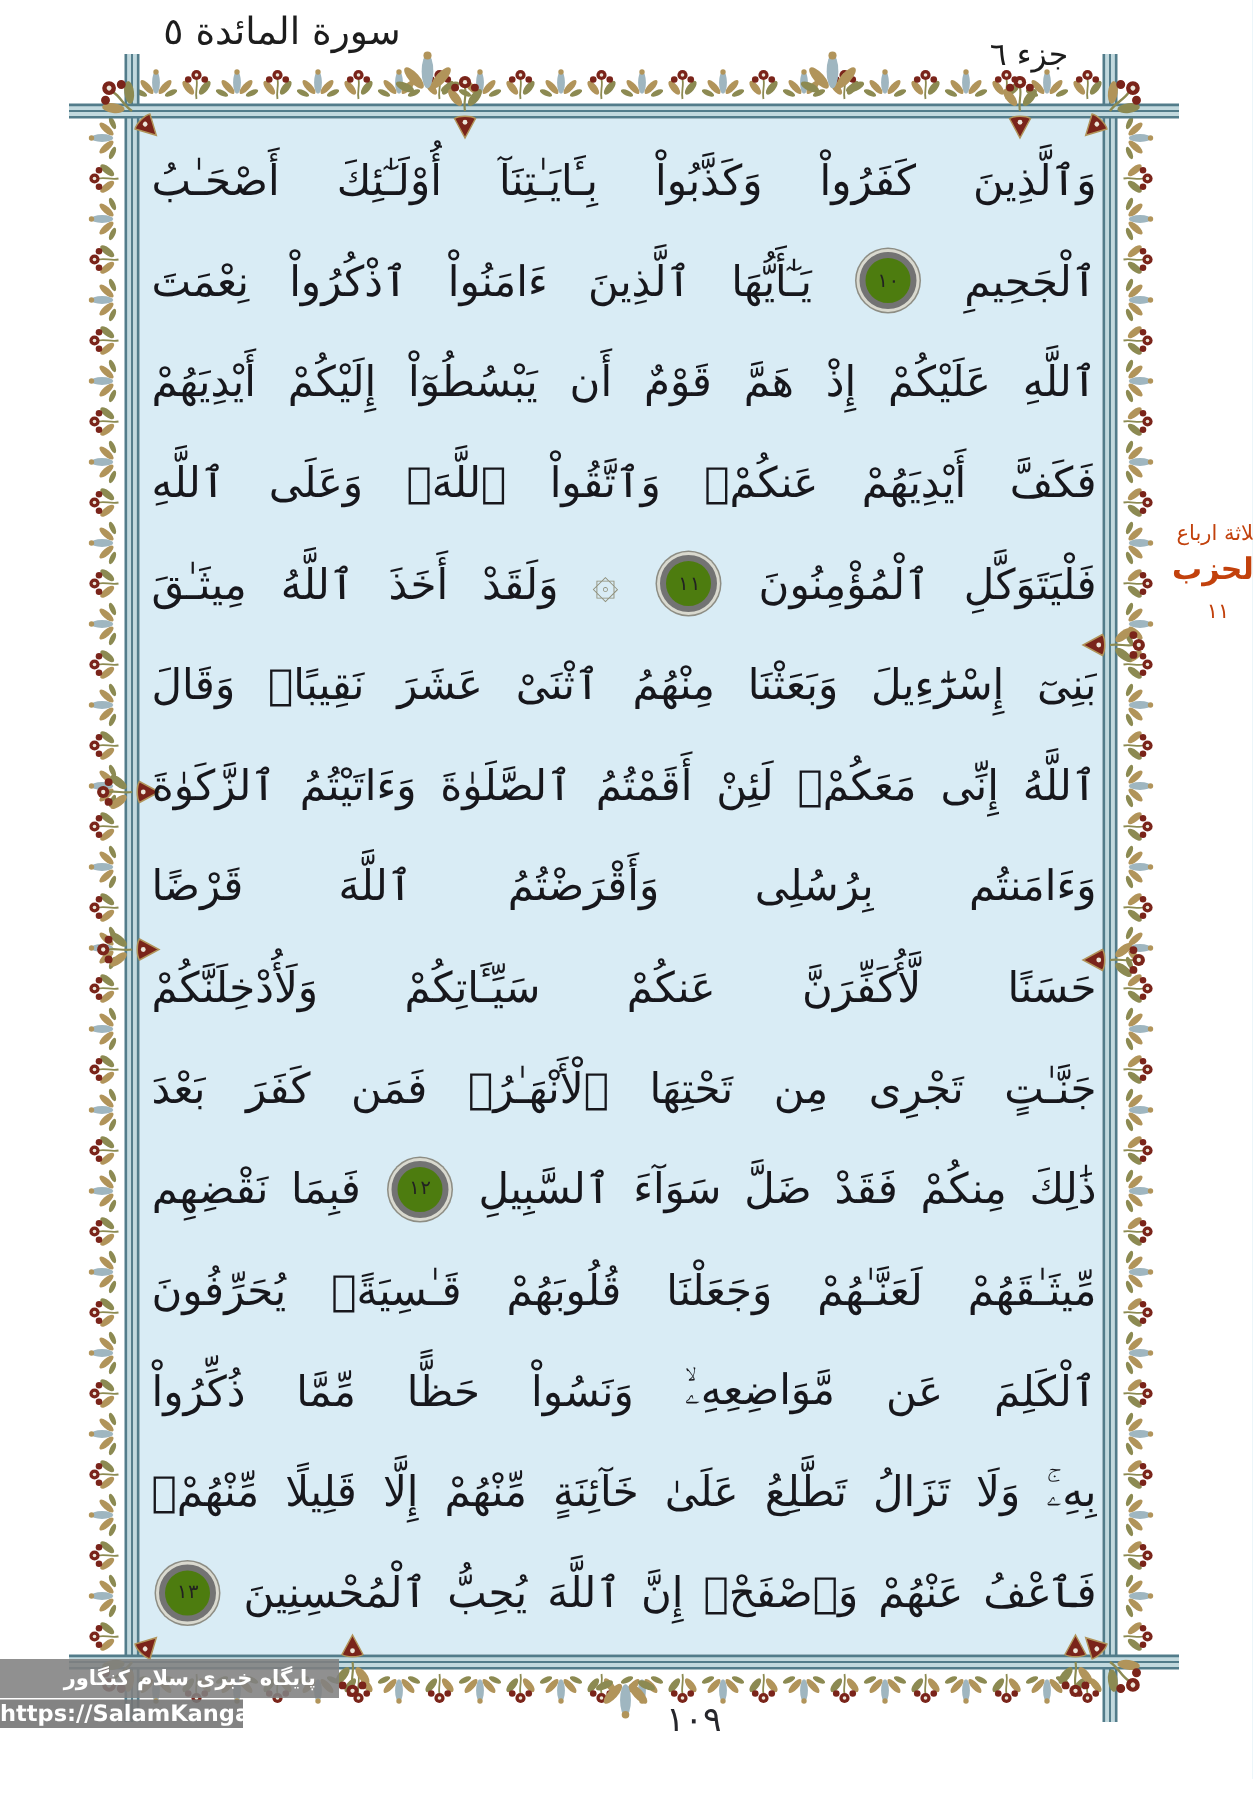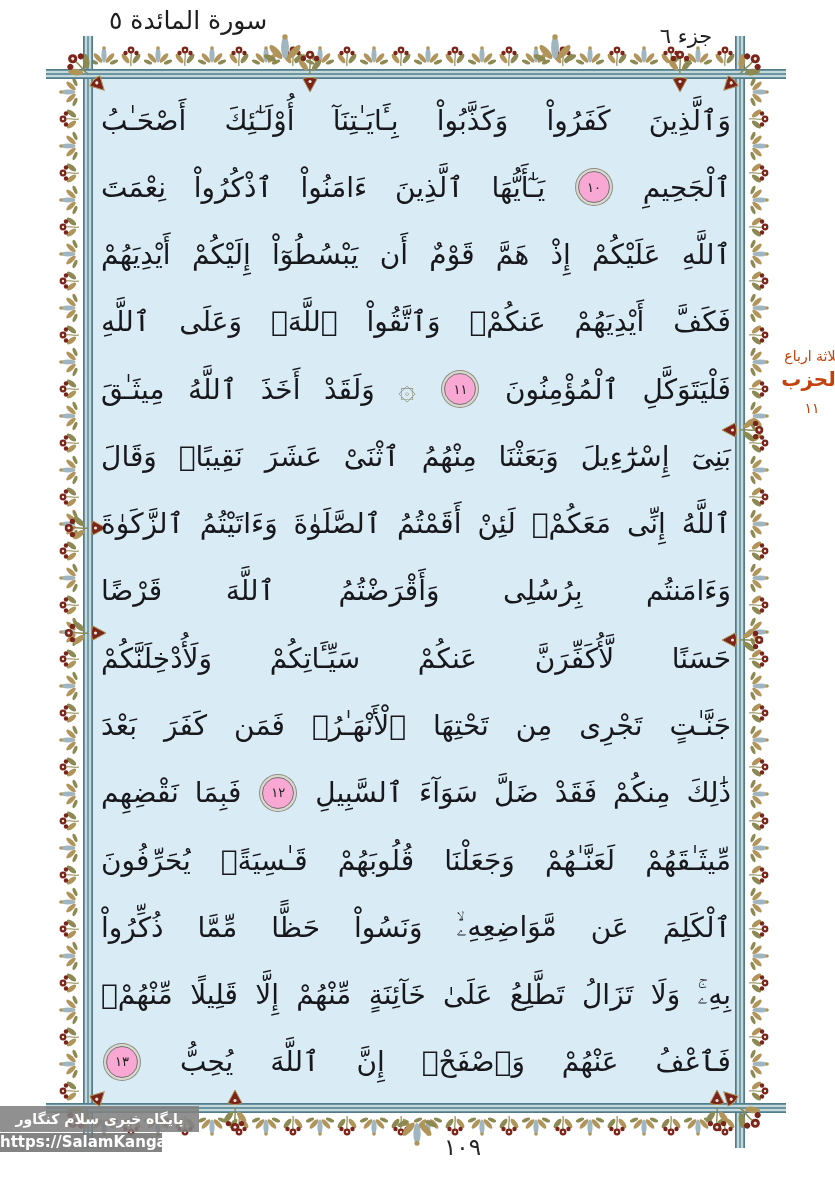--- a/index.html
+++ b/index.html
@@ -22,23 +22,23 @@
     z-index:3;
   }
   .qline{
     display:flex;justify-content:space-between;align-items:center;
     font-size:28px;color:#17171c;height:64px;overflow:visible;
   }
   .qline span.qword{white-space:nowrap;}
   .vmark{
     display:inline-flex;align-items:center;justify-content:center;
     width:30px;height:30px;border-radius:50%;
-    background:#f9a8d4;border:1px solid #737373;
+    background:#4d7c0f;border:4px solid #737373;
     box-shadow:0 0 0 2px #d9d9cf,0 0 0 3px #8d8d84;
-    font-size:13px;color:#222;flex:0 0 auto;margin:0 5px;
+    font-size:13px;color:#222;flex:0 0 auto;margin:0 5px;font-family:Liberation Mono, monospace;
   }
   .rub{font-size:30px;color:#8f8f7a;flex:0 0 auto;line-height:1;}
   
   .header-surah{
     position:absolute;left:108px;top:6px;width:160px;text-align:center;
     font-size:25px;color:#1d1d1d;direction:rtl;z-index:4;
   }
   .header-juz{
     position:absolute;left:638px;top:24px;width:96px;text-align:center;
     font-size:21px;color:#1d1d1d;direction:rtl;z-index:4;
@@ -53,21 +53,21 @@
   .mn3{font-size:14px;margin-top:8px;}
   
   .pagenum{
     position:absolute;left:0;top:1134px;width:835px;text-align:center;
     font-size:23px;color:#26262b;z-index:4;margin-left:45px;
   }
   
   .wm1{
     position:absolute;left:0;top:1106px;width:199px;height:26px;
     background:rgba(129,129,129,0.88);color:#fff;font-weight:bold;
-    font-size:14px;line-height:26px;text-align:center;direction:rtl;z-index:6;
+    font-size:14px;line-height:26px;text-align:center;direction:rtl;z-index:6;padding-left:27px;
   }
   .wm2{
     position:absolute;left:0;top:1133px;width:162px;height:19px;
     background:rgba(117,117,117,0.9);color:#fff;font-weight:bold;
     font-size:15px;line-height:19px;text-align:center;z-index:6;
   }
 </style>
 </head>
 <body>
 
@@ -397,20 +397,21 @@
       <span class="qword">قَلِيلًا</span>
       <span class="qword">مِّنْهُمْۖ</span>
     </div>
     <div class="qline">
       <span class="qword">فَٱعْفُ</span>
       <span class="qword">عَنْهُمْ</span>
       <span class="qword">وَٱصْفَحْۚ</span>
       <span class="qword">إِنَّ</span>
       <span class="qword">ٱللَّهَ</span>
       <span class="qword">يُحِبُّ</span>
+      <span class="qword">ٱلْمُحْسِنِينَ</span>
       <span class="vmark">١٣</span>
     </div>
   </div>
 
 <div class="margin-note">
   <div class="mn1">ثلاثة ارباع</div>
   <div class="mn2">الحزب</div>
   <div class="mn3">١١</div>
 </div>
 

